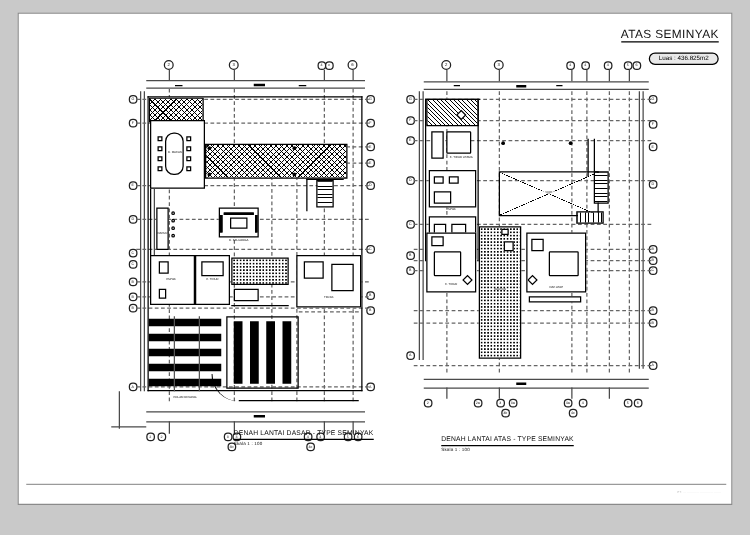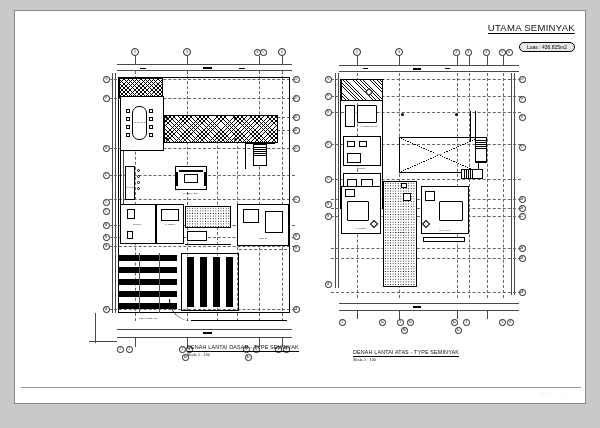--- a/index.html
+++ b/index.html
@@ -63,21 +63,21 @@
   .dot{position:absolute;background:#000;border-radius:50%;}
   .lbl{position:absolute;font-size:2.3px;color:#111;white-space:nowrap;text-align:center;}
 </style>
 </head>
 <body>
 
 <div id="sheet">
   <div id="inner-border"></div>
 
   <div id="titlecard">
-    <div class="tname">UTAMA SEMINYAK</div><br>
+    <div class="tname">ATAS SEMINYAK</div><br>
     <div id="luasbox">Luas : 436.825m2</div>
   </div>
 
   <div class="plan" style="left:72px;top:30px;width:215px;height:330px;">
 
     <div>
       <div class="bub" style="left:44px;top:7px;">2</div>
       <div class="bub" style="left:96px;top:7px;">3</div>
       <div class="bub sm" style="left:167px;top:8px;">4</div>
       <div class="bub sm" style="left:173px;top:8px;">c</div>

